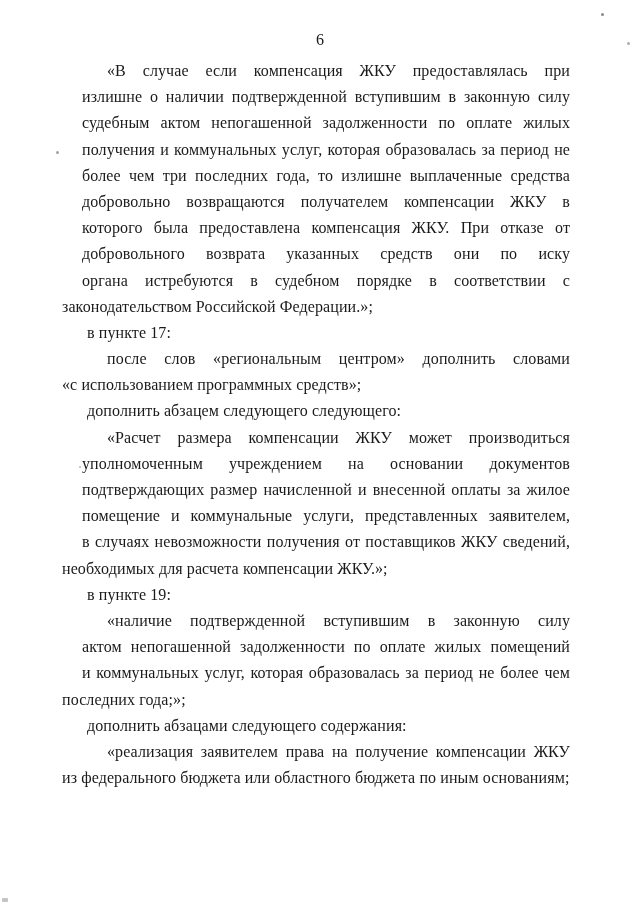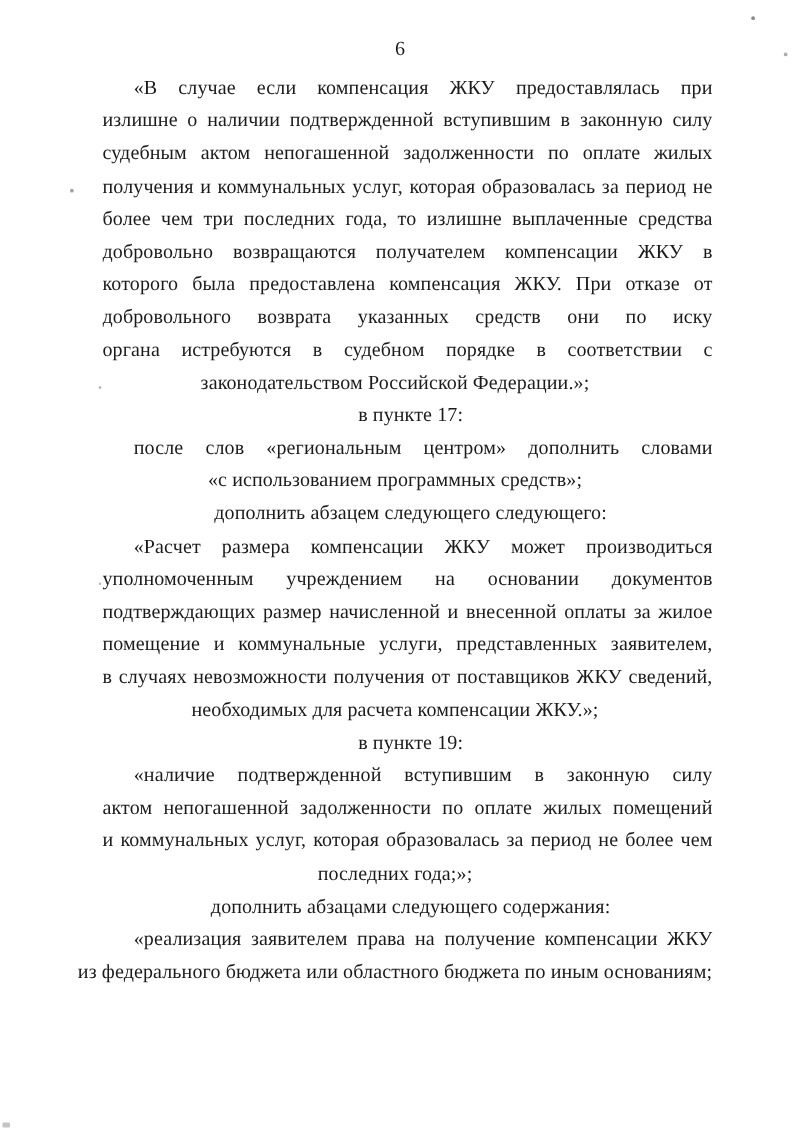--- a/index.html
+++ b/index.html
@@ -31,21 +31,21 @@
     top: 58px;
     left: 62px;
     width: 508px;
   }
   .line {
     height: 26.2px;
     line-height: 26.2px;
     font-size: 16px;
     letter-spacing: 0.1px;
     overflow: hidden;
-    text-align: center;
+    text-align: left;
   }
   .line.just {
     text-align: justify;
     text-align-last: justify;
     text-justify: inter-word;
     margin-left: 20px;
   }
   .line.indent {
     padding-left: 25px;
   }

